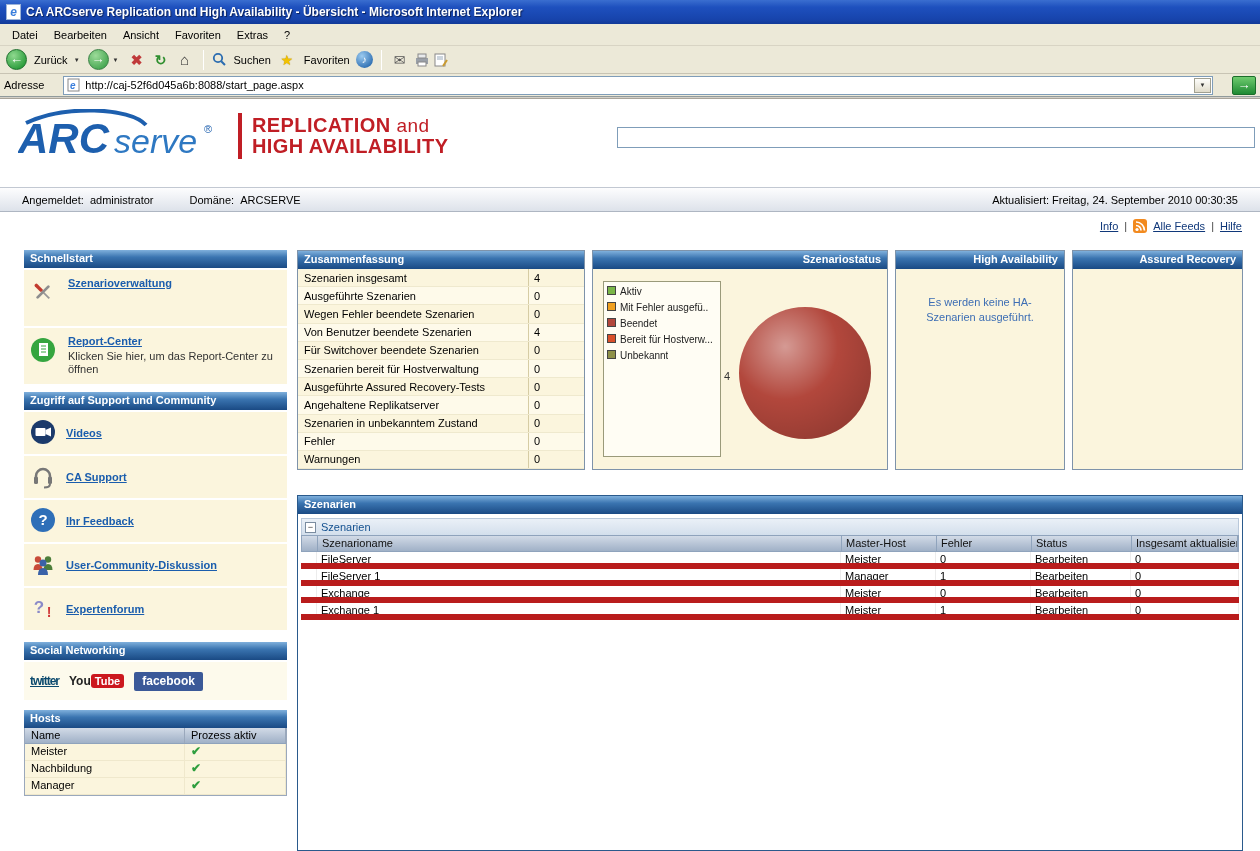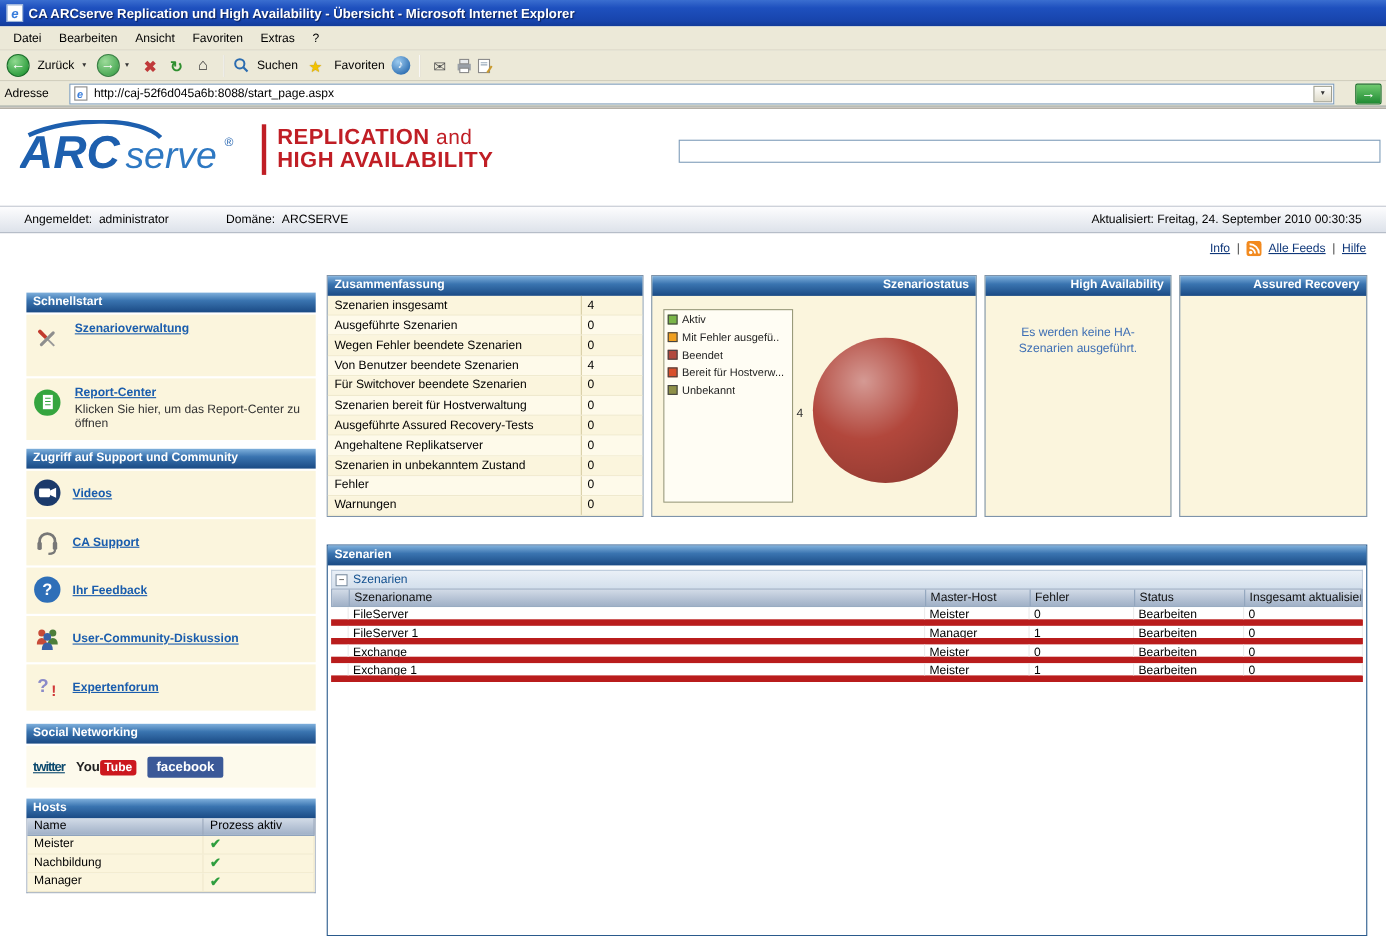--- a/index.html
+++ b/index.html
@@ -46,36 +46,36 @@
   .tagline { color:#C01E25; font-weight:bold; font-size:20px; line-height:21px; letter-spacing:.4px; }
   .tagline .light { font-weight:400; font-size:19px; }
   .red-bar { width:4px; height:46px; background:#C01E25; margin:0 10px 0 8px; }
 
   .top-input { position:absolute; left:617px; top:28px; width:638px; height:21px; background:#fff;
                border:1px solid #7F9DB9; font-size:11px; padding:0 4px; font-family:"Liberation Sans",sans-serif; }
 
   .session-strip { position:absolute; left:0; right:0; top:88px; height:25px;
                    background:linear-gradient(180deg,#FDFDFE,#DDE2EA); border-top:1px solid #C2C8D2; border-bottom:1px solid #AEB6C2;
                    display:flex; align-items:center; padding:0 22px; }
-  .session-left { display:flex; gap:24px; align-items:flex-end; }
+  .session-left { display:flex; gap:8px; align-items:flex-end; }
   .session-left .pair { margin-right:28px; }
   .session-right { margin-left:auto; }
 
   .feeds { position:absolute; right:18px; top:120px; display:flex; align-items:center; gap:6px; }
   .feed-link { color:#10387A; text-decoration:underline; cursor:pointer; }
   .feed-sep { color:#444; }
 
   
   .hdr-grad { background:linear-gradient(180deg,#7FB0DC 0%,#3A74B0 40%,#1A4A84 100%); }
   .panel-header { height:18px; color:#fff; font-weight:bold; font-size:11px; padding:2px 6px; }
   .panel-header.right { text-align:right; }
   .tbl-hdr-grad { background:linear-gradient(180deg,#D2DBE7 0%,#B6C3D5 55%,#A0B1C7 100%); }
 
   
-  .sidebar { position:absolute; left:24px; top:151px; width:263px;margin-top:16px; }
+  .sidebar { position:absolute; left:24px; top:151px; width:263px; }
   .side-gap8 { height:8px; } .side-gap12 { height:12px; } .side-gap10 { height:10px; }
   .qs-item { background:#FBF5DD; display:flex; gap:8px; padding:7px 6px; min-height:56px; margin-top:2px; }
   .qs-icon { flex:0 0 30px; padding-top:2px; }
   .side-link { color:#1A5DAD; font-weight:bold; text-decoration:underline; cursor:pointer; font-size:11px; }
   .qs-desc { color:#333; font-size:11px; line-height:13px; margin-top:3px; }
   .sup-item { background:#FBF5DD; display:flex; align-items:center; gap:10px; height:42px; padding:0 6px; margin-top:2px; }
   .social-row { background:#FDFAEC; height:38px; display:flex; align-items:center; gap:10px; padding:0 6px; margin-top:2px; }
   .twitter-logo { color:#0c4a6e; font-weight:bold; font-size:12px; letter-spacing:-1px;text-decoration:underline; }
   .yt-you { color:#222; font-weight:bold; font-size:12px; }
   .yt-tube { background:#CC181E; color:#fff; font-weight:bold; font-size:11px; border-radius:3px; padding:1px 4px; }

